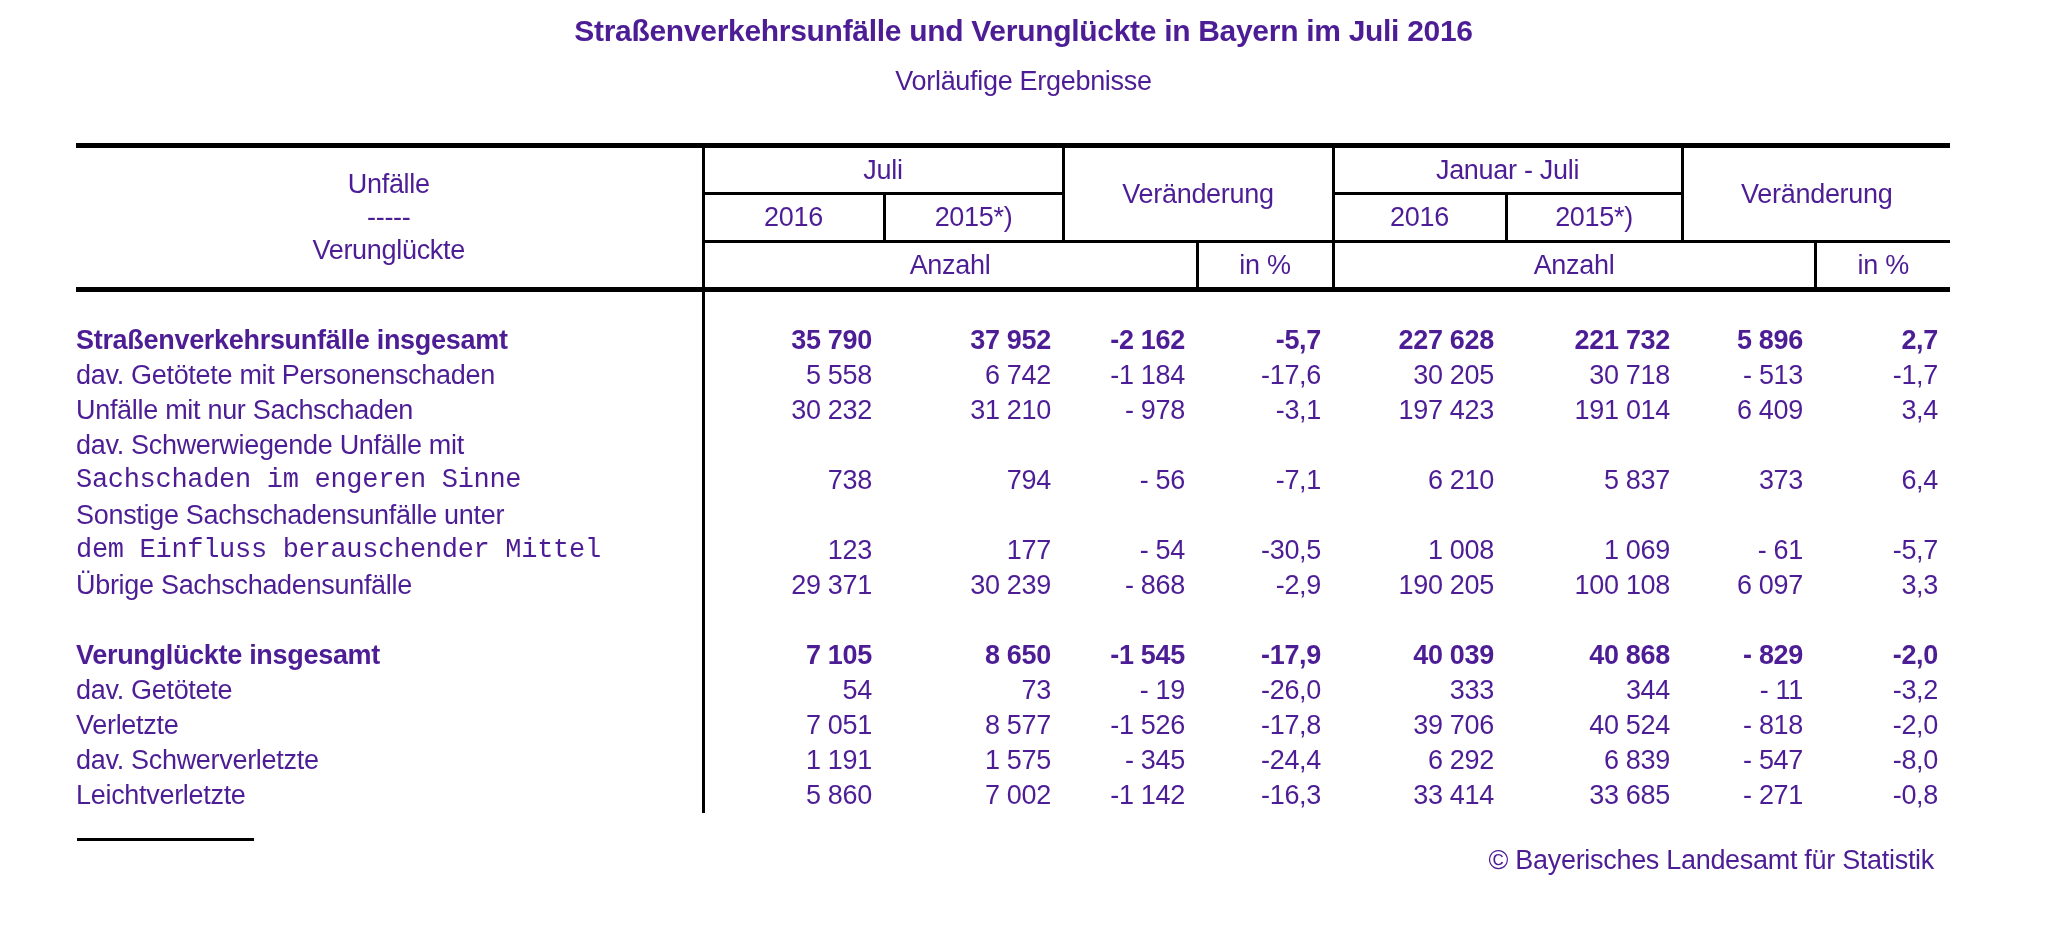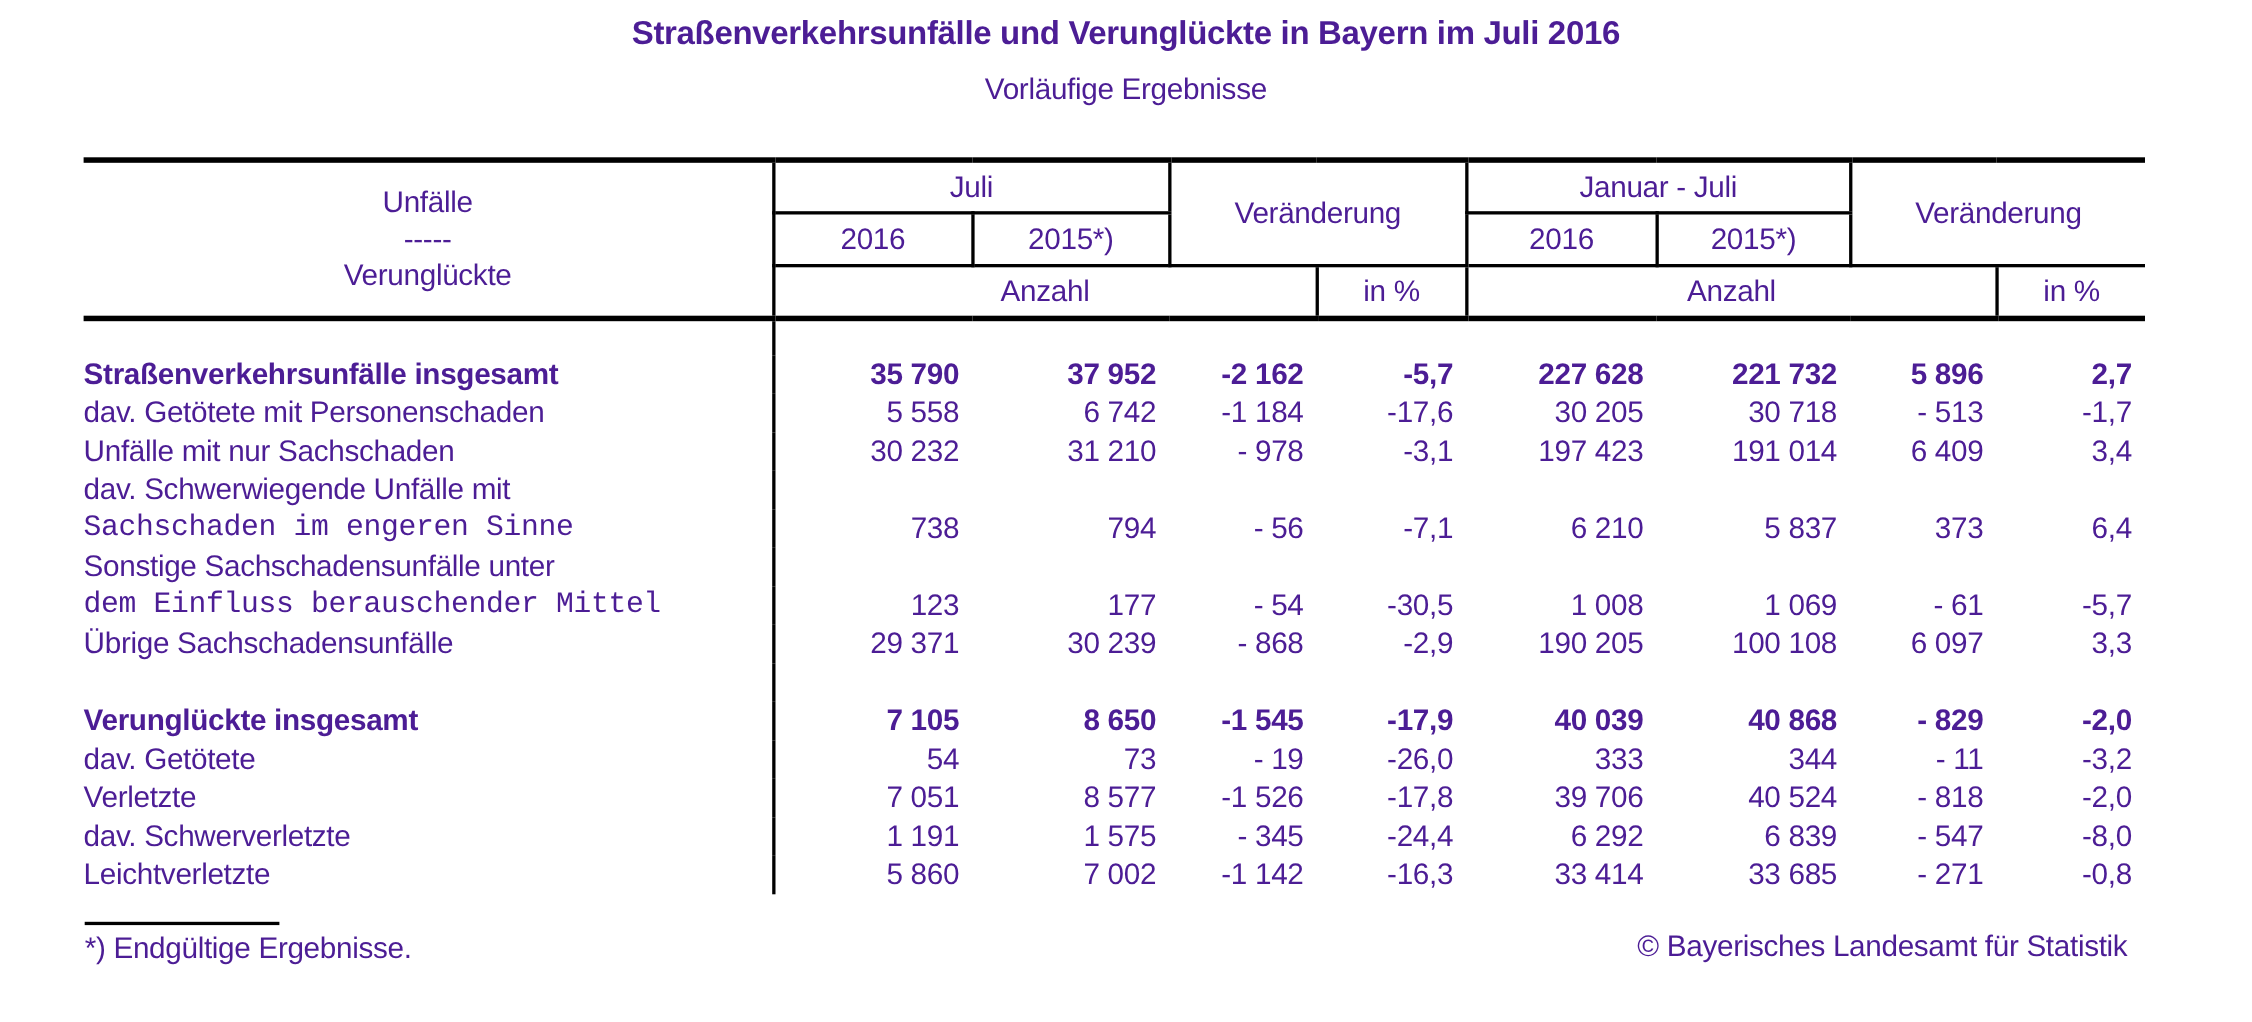--- a/index.html
+++ b/index.html
@@ -280,16 +280,15 @@
           <td class="num pct">-16,3</td>
           <td class="num">33 414</td>
           <td class="num">33 685</td>
           <td class="num">- 271</td>
           <td class="num pct">-0,8</td>
         </tr>
       </tbody>
   </table>
 
   <div class="fn-rule"></div>
-  <div class="footnote">*) Endgültige Ergebnisse.</div>
   <div class="copyright">© Bayerisches Landesamt für Statistik</div>
 
 </div>
 
 </body></html>

